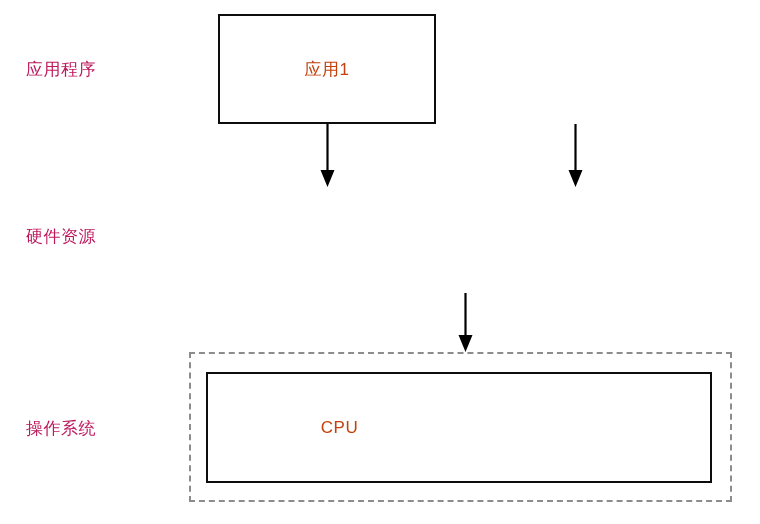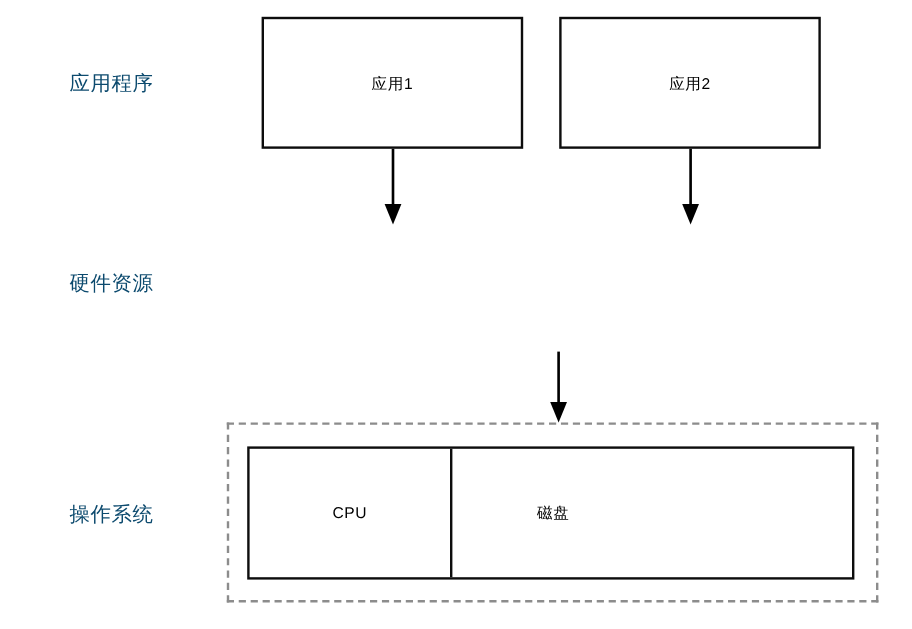--- a/index.html
+++ b/index.html
@@ -14,37 +14,36 @@
     position: relative;
     width: 760px;
     height: 524px;
     background: #ffffff;
     overflow: hidden;
   }
   .row-label {
     position: absolute;
     font-size: 17px;
     line-height: 1;
-    color: #0c4a6e;
+    color: #be185d;
     letter-spacing: 0.5px;
     white-space: nowrap;
-    margin-left: 32px;
   }
   .node-box {
     position: absolute;
     box-sizing: border-box;
     background: #ffffff;
     border: 2px solid #0d0d0d;
     display: flex;
     align-items: center;
     justify-content: center;
   }
   .node-label {
-    font-size: 13px;
-    color: #000000;
+    font-size: 17px;
+    color: #c2410c;
     line-height: 1;
     letter-spacing: 0.5px;
     white-space: nowrap;
   }
   .os-box .node-label {
     letter-spacing: 0.8px;
   }
   .hw-group {
     position: absolute;
     box-sizing: border-box;
@@ -82,44 +81,38 @@
   <div class="row-label" style="left:26px; top:61px;">应用程序</div>
 
   <div class="row-label" style="left:26px; top:228px;">硬件资源</div>
 
   <div class="row-label" style="left:26px; top:420px;">操作系统</div>
 
   <div class="node-box" style="left:218px; top:14px; width:218px; height:110px;">
     <span class="node-label">应用1</span>
   </div>
 
-  <div class="node-box" style="left:466px; top:14px; width:218px; height:110px;">
-    <span class="node-label">应用2</span>
-  </div>
 
   <svg class="arrow-svg" style="left:316px; top:124px;" width="24" height="64" viewBox="0 0 24 64">
     <line x1="11.5" y1="0" x2="11.5" y2="52" stroke="#000000" stroke-width="2.2"></line>
     <polygon points="11.5,63 4.5,46 18.5,46" fill="#000000"></polygon>
   </svg>
 
   <svg class="arrow-svg" style="left:564px; top:124px;" width="24" height="64" viewBox="0 0 24 64">
     <line x1="11.5" y1="0" x2="11.5" y2="52" stroke="#000000" stroke-width="2.2"></line>
     <polygon points="11.5,63 4.5,46 18.5,46" fill="#000000"></polygon>
   </svg>
 
 
   <svg class="arrow-svg" style="left:454px; top:293px;" width="24" height="60" viewBox="0 0 24 60">
     <line x1="11.5" y1="0" x2="11.5" y2="48" stroke="#000000" stroke-width="2.2"></line>
     <polygon points="11.5,59 4.5,42 18.5,42" fill="#000000"></polygon>
   </svg>
 
   <div class="hw-group" style="left:189px; top:352px; width:543px; height:150px;"></div>
 
   <div class="hw-row" style="left:206px; top:372px; width:506px; height:111px;">
-    <div class="hw-cell" style="width:169px;">
+    <div class="hw-cell" style="width:169px;margin-left:47px;">
       <span class="node-label">CPU</span>
-    </div>
-    <div class="hw-cell" style="width:168px;">
-      <span class="node-label">磁盘</span>
     </div>
   </div>
 
 </div>
 
 </body></html>

